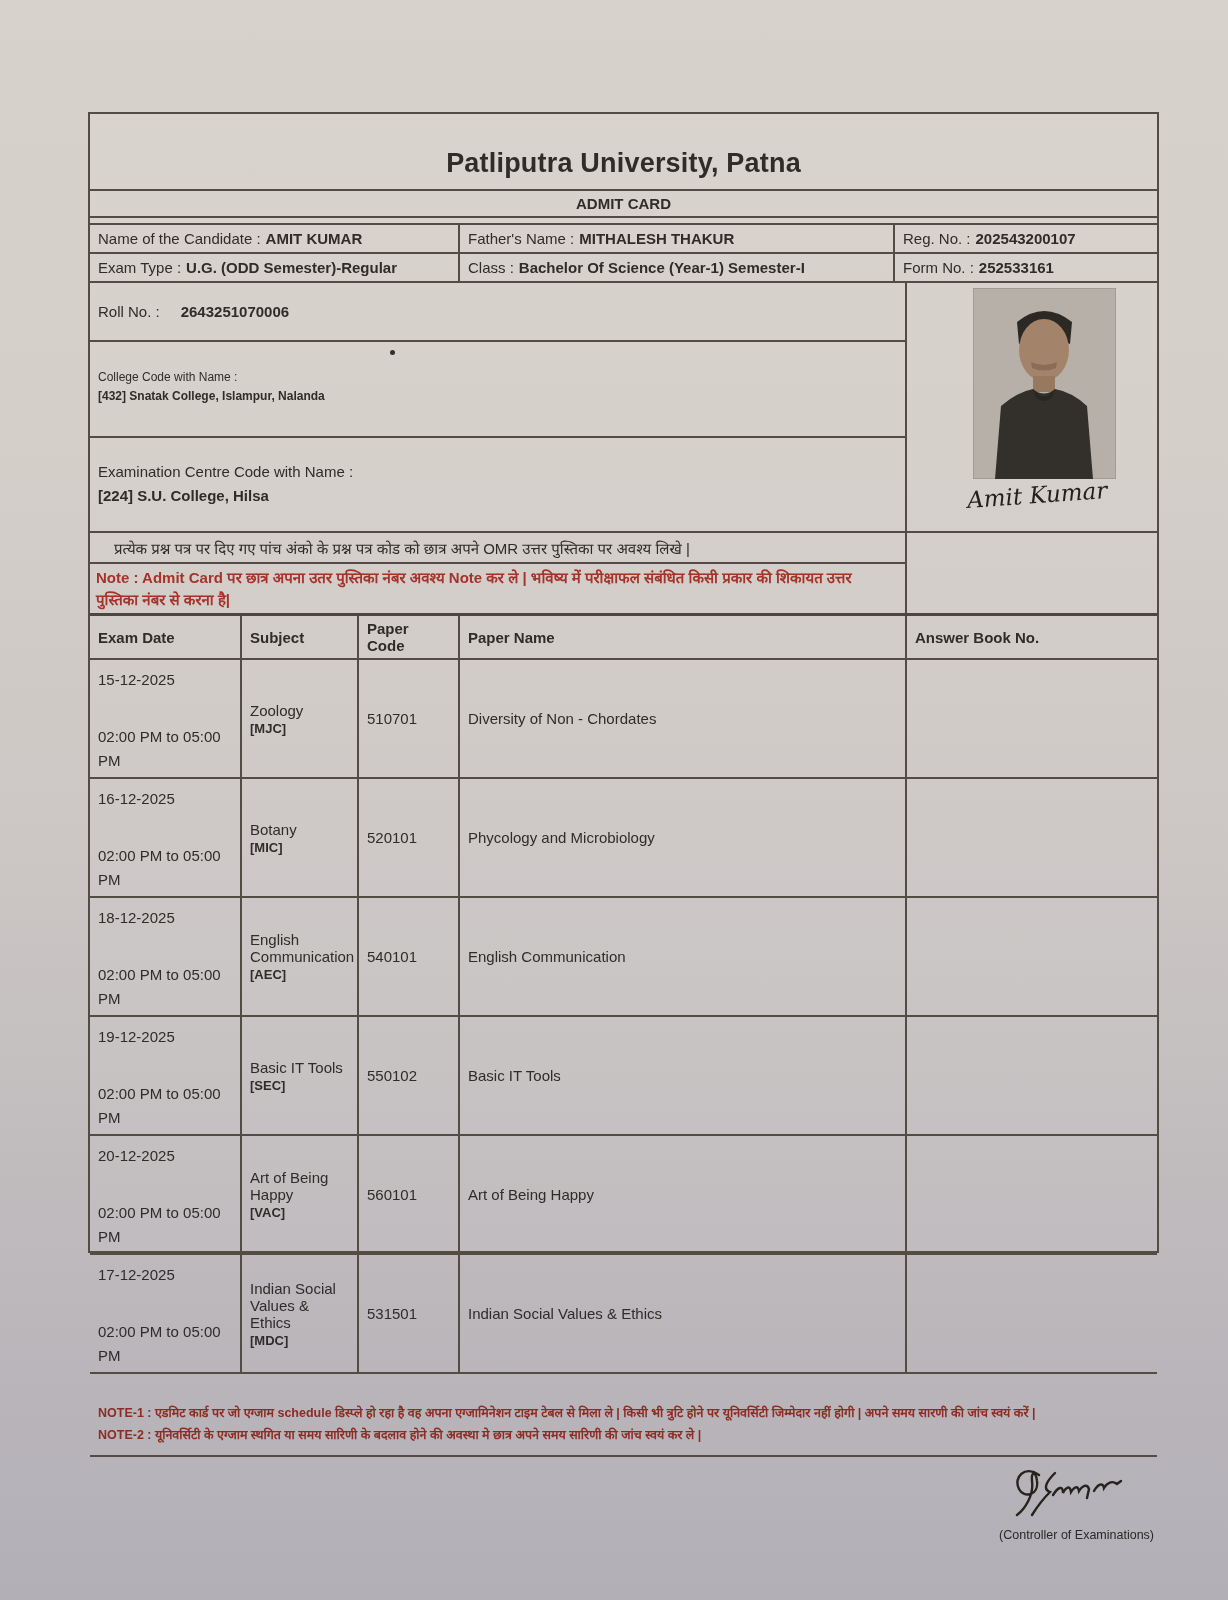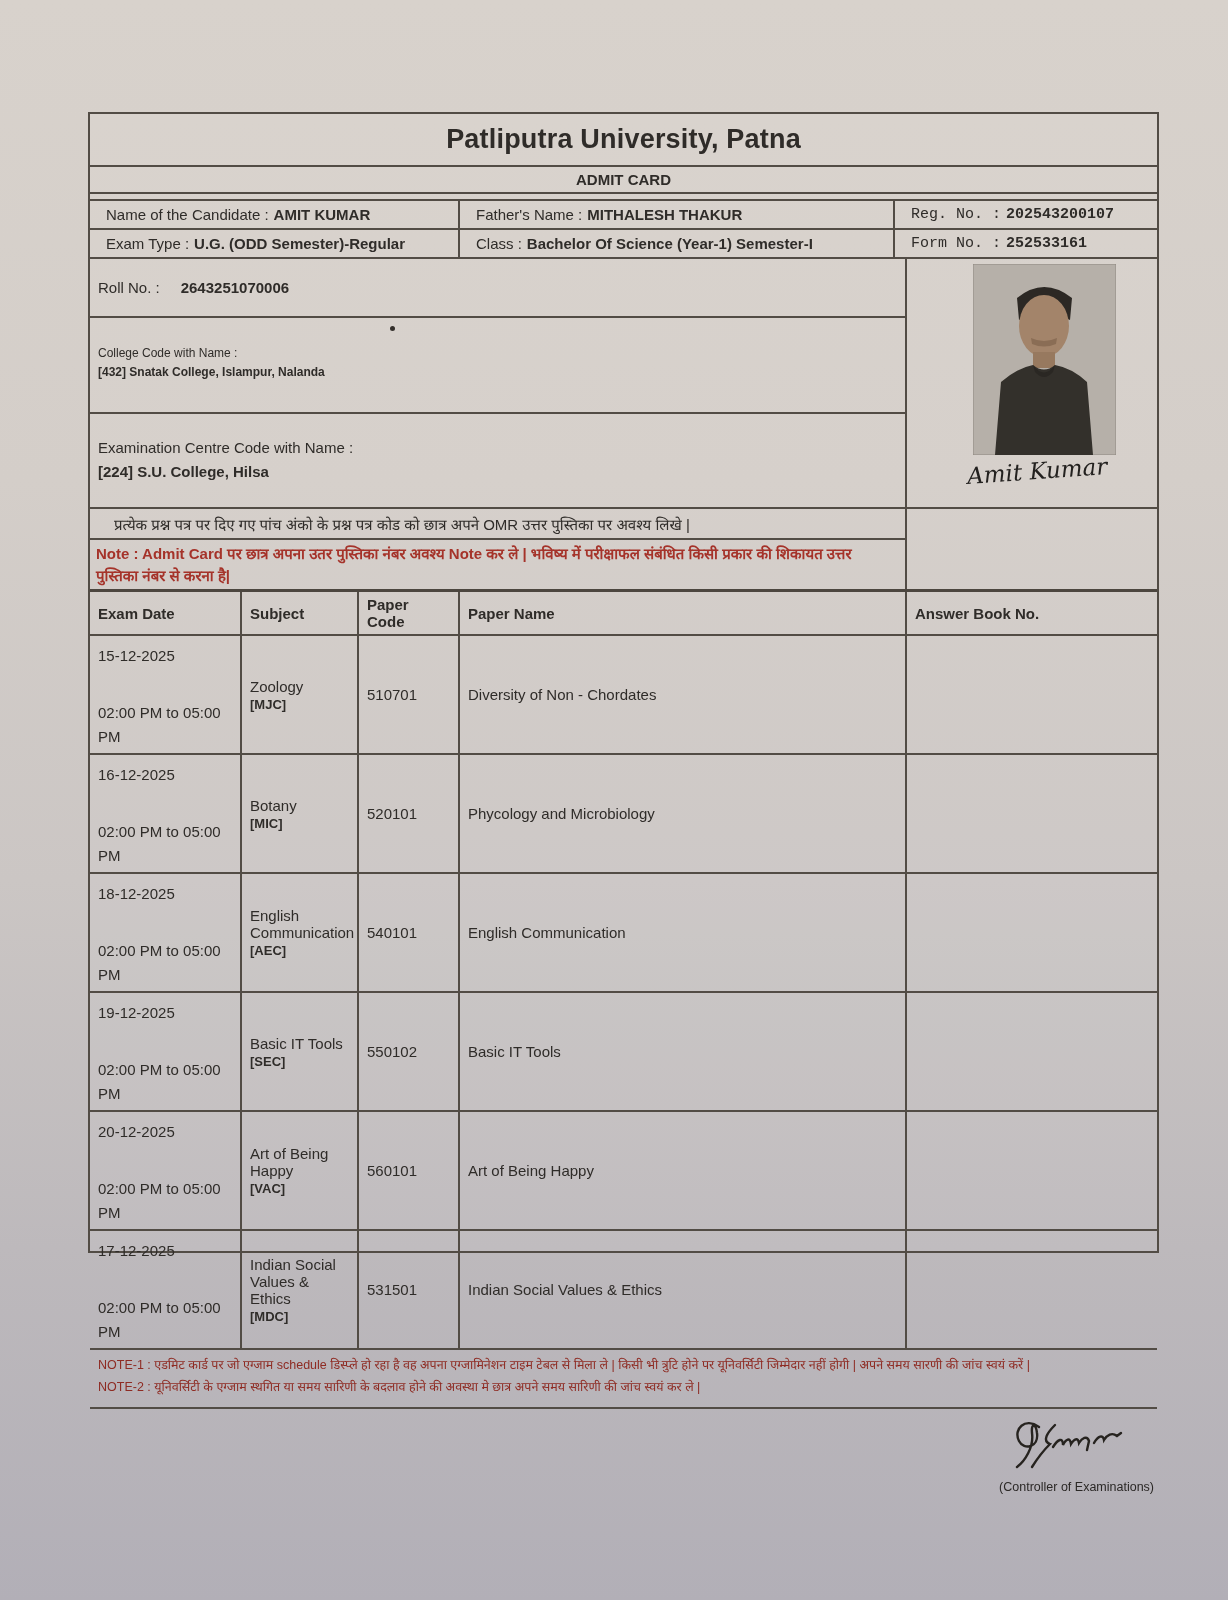--- a/index.html
+++ b/index.html
@@ -8,28 +8,28 @@
     background:linear-gradient(180deg,#d8d2cc 0%,#d4cec9 30%,#cbc6c4 55%,#bdb9bc 78%,#b2afb7 100%);
     font-family:"Liberation Sans",sans-serif;color:#2f2c29;
     -webkit-font-smoothing:antialiased;
   }
   .card{
     position:absolute;left:88px;top:112px;width:1071px;height:1141px;
     border:2px solid #524c45;box-sizing:border-box;background:rgba(255,255,255,0.05);
   }
   .card *{box-sizing:border-box;}
   
-  .title-row{height:53px;border-bottom:2px solid #524c45;display:flex;align-items:center;justify-content:center;}
+  .title-row{height:53px;border-bottom:2px solid #524c45;display:flex;align-items:center;justify-content:center;margin-top:24px;}
   .title-row .t{font-size:27px;font-weight:bold;letter-spacing:.2px;}
   .admit-row{height:27px;border-bottom:2px solid #524c45;display:flex;align-items:center;justify-content:center;font-size:15px;font-weight:bold;}
   .dbl-gap{height:5px;}
   
   .info-grid{display:grid;grid-template-columns:370px 435px auto;grid-template-rows:29px 29px;border-top:2px solid #524c45;}
-  .ic{border-right:2px solid #524c45;border-bottom:2px solid #524c45;display:flex;align-items:center;padding:0 16px;font-size:15px;white-space:nowrap;overflow:hidden;text-align:right;}
-  .ic.last{border-right:none;font-family:Liberation Mono, monospace;}
+  .ic{border-right:2px solid #524c45;border-bottom:2px solid #524c45;display:flex;align-items:center;padding:0 8px;font-size:15px;white-space:nowrap;overflow:hidden;text-align:right;}
+  .ic.last{border-right:none;}
   .ic b{margin-left:5px;}
   
   .mid-grid{display:grid;grid-template-columns:815px auto;height:250px;border-bottom:2px solid #524c45;}
   .mid-left{display:flex;flex-direction:column;}
   .roll-row{height:59px;border-bottom:2px solid #524c45;display:flex;align-items:center;padding:0 8px;font-size:15px;gap:16px;}
   .roll-row b{margin-left:5px;}
   .college-row{height:96px;border-bottom:2px solid #524c45;padding:26px 8px 0 8px;font-size:12px;line-height:1.55;position:relative;}
   .centre-row{flex:1;padding:22px 8px 0 8px;font-size:15px;line-height:1.6;}
   .vline-cell{border-left:2px solid #524c45;}
   .photo-cell{display:flex;flex-direction:column;align-items:center;padding-top:5px;}
@@ -43,21 +43,21 @@
   
   .exam-table{border-top:3px solid #4c463f;}
   .trow{display:grid;grid-template-columns:152px 117px 101px 447px auto;border-bottom:2px solid #524c45;min-height:78px;}
   .trow.thead{min-height:35px;}
   .tc{border-right:2px solid #524c45;padding:4px 8px;font-size:15px;display:flex;flex-direction:column;justify-content:center;align-items:flex-start;}
   .tc:last-child{border-right:none;}
   .thead .tc{font-weight:bold;justify-content:center;}
   .tc-date{justify-content:flex-start;padding-top:8px;line-height:1.6;gap:33px;}
   .stype{font-weight:bold;font-size:13px;margin-top:2px;}
   
-  .footnotes{height:59px;border-bottom:2px solid #524c45;padding:5px 8px 0 8px;font-size:12.5px;font-weight:normal;color:#8e2b23;line-height:1.75;white-space:nowrap;overflow:hidden;}
+  .footnotes{height:59px;border-bottom:2px solid #524c45;padding:5px 8px 0 8px;font-size:12.5px;font-weight:bold;color:#8e2b23;line-height:1.75;white-space:nowrap;overflow:hidden;margin-top:24px;}
   
   .sign-area{position:relative;height:99px;}
   .scribble{position:absolute;right:30px;top:4px;}
   .controller{position:absolute;right:3px;bottom:14px;font-size:12.5px;color:#2b2826;}
 </style>
 </head>
 <body>
 
 <div class="card">
 

